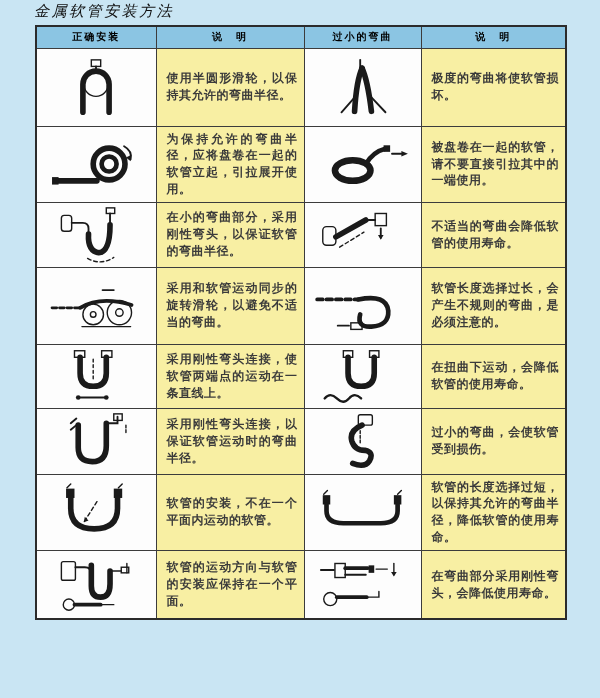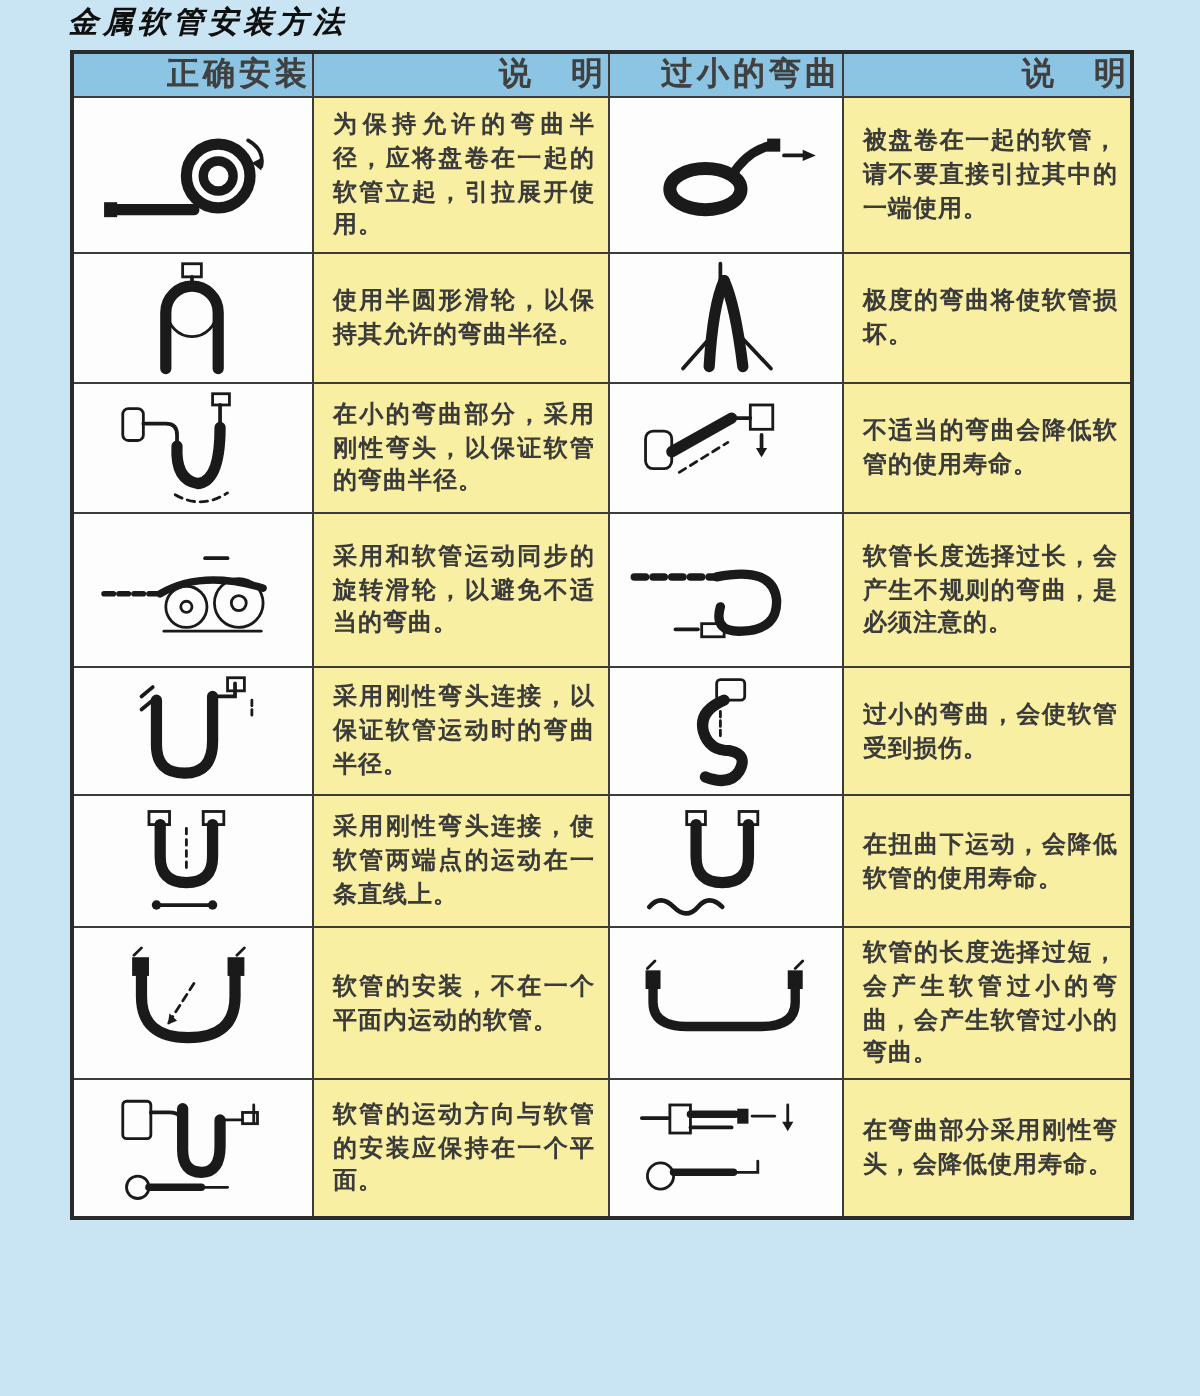--- a/index.html
+++ b/index.html
@@ -5,33 +5,33 @@
   * { margin:0; padding:0; box-sizing:border-box; }
   html,body { width:600px; height:698px; }
   body {
     background: var(--page_bg, #c9e5f3);
     font-family: "DejaVu Sans", sans-serif;
     position: relative;
     overflow: hidden;
   }
   .title {
     position:absolute; left:34px; top:2px;
-    font-size:15px; font-weight:bold; font-style:italic;
+    font-size:15px; font-weight:normal; font-style:italic;
     letter-spacing:2.5px; color:#101010;
   }
   table.hose-table {
     position:absolute; left:35px; top:25px; width:530px;
     border-collapse:collapse; table-layout:fixed;
     border:2px solid #2b2b2b;
   }
   .hose-table th, .hose-table td { border:1px solid var(--grid_line,#3c3c3c); }
   .hose-table th {
     background: var(--header_bg, #8bc5e3);
-    font-size:16px; font-weight:bold; color:#404040;
-    height:22px; letter-spacing:2px; text-align:right;
+    font-size:10px; font-weight:bold; color:#000000;
+    height:22px; letter-spacing:2px; text-align:center;
   }
   td.img-cell {
     background: var(--figure_bg, #fdfdfd);
     text-align:center; vertical-align:middle;
   }
   td.desc-cell {
     background: var(--desc_bg, #f8efa3);
     font-size:12px; font-weight:bold; color:#3b3b3b;
     line-height:1.4; letter-spacing:0.5px;
     padding:4px 6px 4px 10px; text-align:justify; vertical-align:middle;
@@ -66,20 +66,46 @@
         <th>说　明</th>
         <th>过小的弯曲</th>
         <th>说　明</th>
       </tr>
     </thead>
     <tbody>
   <tr>
     <td class="img-cell">
             <svg viewBox="0 0 110 62" xmlns="http://www.w3.org/2000/svg">
     <g fill="none" stroke="#1a1a1a" stroke-linecap="round">
+      <rect x="50" y="2" width="10" height="7" stroke-width="1.5"></rect>
+      <path d="M55 9 v6" stroke-width="2"></path>
+      <circle cx="55" cy="28" r="13" stroke-width="1.5"></circle>
+      <path d="M41 58 V28 a14 14 0 0 1 28 0 V58" stroke-width="6"></path>
+    </g>
+  </svg>
+          </td>
+    <td class="desc-cell">使用半圆形滑轮，以保持其允许的弯曲半径。</td>
+    <td class="img-cell">
+            <svg viewBox="0 0 110 62" xmlns="http://www.w3.org/2000/svg">
+    <g fill="none" stroke="#1a1a1a" stroke-linecap="round">
+      <path d="M52 2 v9" stroke-width="2"></path>
+      <path d="M46 57 Q48 24 54 11" stroke-width="6"></path>
+      <path d="M64 57 Q60 24 54 11" stroke-width="6"></path>
+      <path d="M32 58 L47 41" stroke-width="2"></path>
+      <path d="M79 58 L63 41" stroke-width="2"></path>
+    </g>
+  </svg>
+          </td>
+    <td class="desc-cell">极度的弯曲将使软管损坏。</td>
+  </tr>
+
+  <tr>
+    <td class="img-cell">
+            <svg viewBox="0 0 110 62" xmlns="http://www.w3.org/2000/svg">
+    <g fill="none" stroke="#1a1a1a" stroke-linecap="round">
       <path d="M14 49 H56" stroke-width="6"></path>
       <rect x="8" y="45" width="7" height="8" fill="#1a1a1a" stroke="none"></rect>
       <circle cx="69" cy="31" r="17" stroke-width="6"></circle>
       <circle cx="69" cy="31" r="8" stroke-width="5"></circle>
       <path d="M85 12 q9 5 7 14" stroke-width="2"></path>
       <path d="M93 21 l-1 7 -5 -4 z" fill="#1a1a1a" stroke="none"></path>
     </g>
   </svg>
           </td>
     <td class="desc-cell">为保持允许的弯曲半径，应将盘卷在一起的软管立起，引拉展开使用。</td>
@@ -88,46 +114,20 @@
     <g fill="none" stroke="#1a1a1a" stroke-linecap="round">
       <ellipse cx="44" cy="38" rx="19" ry="11" stroke-width="7"></ellipse>
       <path d="M58 31 Q66 18 78 15" stroke-width="5"></path>
       <rect x="77" y="11" width="7" height="7" fill="#1a1a1a" stroke="none"></rect>
       <path d="M86 20 h10" stroke-width="2"></path>
       <path d="M96 17 l7 3 -7 3 z" fill="#1a1a1a" stroke="none"></path>
     </g>
   </svg>
           </td>
     <td class="desc-cell">被盘卷在一起的软管，请不要直接引拉其中的一端使用。</td>
-  </tr>
-
-  <tr>
-    <td class="img-cell">
-            <svg viewBox="0 0 110 62" xmlns="http://www.w3.org/2000/svg">
-    <g fill="none" stroke="#1a1a1a" stroke-linecap="round">
-      <rect x="50" y="2" width="10" height="7" stroke-width="1.5"></rect>
-      <path d="M55 9 v6" stroke-width="2"></path>
-      <circle cx="55" cy="28" r="13" stroke-width="1.5"></circle>
-      <path d="M41 58 V28 a14 14 0 0 1 28 0 V58" stroke-width="6"></path>
-    </g>
-  </svg>
-          </td>
-    <td class="desc-cell">使用半圆形滑轮，以保持其允许的弯曲半径。</td>
-    <td class="img-cell">
-            <svg viewBox="0 0 110 62" xmlns="http://www.w3.org/2000/svg">
-    <g fill="none" stroke="#1a1a1a" stroke-linecap="round">
-      <path d="M52 2 v9" stroke-width="2"></path>
-      <path d="M46 57 Q48 24 54 11" stroke-width="6"></path>
-      <path d="M64 57 Q60 24 54 11" stroke-width="6"></path>
-      <path d="M32 58 L47 41" stroke-width="2"></path>
-      <path d="M79 58 L63 41" stroke-width="2"></path>
-    </g>
-  </svg>
-          </td>
-    <td class="desc-cell">极度的弯曲将使软管损坏。</td>
   </tr>
 
   <tr>
     <td class="img-cell">
             <svg viewBox="0 0 110 62" xmlns="http://www.w3.org/2000/svg">
     <g fill="none" stroke="#1a1a1a" stroke-linecap="round">
       <rect x="18" y="10" width="11" height="17" rx="3" stroke-width="1.5"></rect>
       <path d="M29 18 h12 q6 0 6 6 v6" stroke-width="2"></path>
       <rect x="66" y="2" width="9" height="6" stroke-width="1.5"></rect>
       <path d="M70 8 v12" stroke-width="2"></path>
@@ -179,45 +179,20 @@
     </g>
   </svg>
           </td>
     <td class="desc-cell">软管长度选择过长，会产生不规则的弯曲，是必须注意的。</td>
   </tr>
 
   <tr>
     <td class="img-cell">
             <svg viewBox="0 0 110 62" xmlns="http://www.w3.org/2000/svg">
     <g fill="none" stroke="#1a1a1a" stroke-linecap="round">
-      <path d="M36 14 V38 Q36 53 51 53 Q66 53 66 36 V12" stroke-width="6"></path>
-      <path d="M66 12 h12 v-7" stroke-width="2"></path>
-      <rect x="74" y="2" width="9" height="7" stroke-width="1.5"></rect>
-      <path d="M28 12 l6 -5 M28 19 l6 -5" stroke-width="2"></path>
-      <path d="M87 14 v10" stroke-width="1.5" stroke-dasharray="3 2"></path>
-    </g>
-  </svg>
-          </td>
-    <td class="desc-cell">采用刚性弯头连接，以保证软管运动时的弯曲半径。</td>
-    <td class="img-cell">
-            <svg viewBox="0 0 110 62" xmlns="http://www.w3.org/2000/svg">
-    <g fill="none" stroke="#1a1a1a" stroke-linecap="round">
-      <rect x="50" y="3" width="15" height="11" rx="2" stroke-width="1.5"></rect>
-      <path d="M54 14 Q40 20 43 31 Q46 41 57 41 Q67 43 62 52 Q57 60 44 55" stroke-width="6"></path>
-      <path d="M52 20 v14" stroke-width="1.5" stroke-dasharray="3 2"></path>
-    </g>
-  </svg>
-          </td>
-    <td class="desc-cell">过小的弯曲，会使软管受到损伤。</td>
-  </tr>
-
-  <tr>
-    <td class="img-cell">
-            <svg viewBox="0 0 110 62" xmlns="http://www.w3.org/2000/svg">
-    <g fill="none" stroke="#1a1a1a" stroke-linecap="round">
       <rect x="32" y="4" width="11" height="7" stroke-width="1.5"></rect>
       <rect x="61" y="4" width="11" height="7" stroke-width="1.5"></rect>
       <path d="M38 11 V28 Q38 42 52 42 Q66 42 66 28 V11" stroke-width="6"></path>
       <path d="M52 13 V36" stroke-width="1.5" stroke-dasharray="3 3"></path>
       <circle cx="36" cy="54" r="2.5" fill="#1a1a1a" stroke="none"></circle>
       <circle cx="66" cy="54" r="2.5" fill="#1a1a1a" stroke="none"></circle>
       <path d="M36 54 H66" stroke-width="2"></path>
     </g>
   </svg>
           </td>
@@ -228,20 +203,45 @@
       <rect x="34" y="4" width="10" height="7" stroke-width="1.5"></rect>
       <rect x="62" y="4" width="10" height="7" stroke-width="1.5"></rect>
       <path d="M39 11 V28 Q39 42 53 42 Q67 42 67 28 V11" stroke-width="6"></path>
       <path d="M14 55 q6 -7 13 0 t13 0 t13 0" stroke-width="2.5"></path>
     </g>
   </svg>
           </td>
     <td class="desc-cell">在扭曲下运动，会降低软管的使用寿命。</td>
   </tr>
 
+  <tr>
+    <td class="img-cell">
+            <svg viewBox="0 0 110 62" xmlns="http://www.w3.org/2000/svg">
+    <g fill="none" stroke="#1a1a1a" stroke-linecap="round">
+      <path d="M36 14 V38 Q36 53 51 53 Q66 53 66 36 V12" stroke-width="6"></path>
+      <path d="M66 12 h12 v-7" stroke-width="2"></path>
+      <rect x="74" y="2" width="9" height="7" stroke-width="1.5"></rect>
+      <path d="M28 12 l6 -5 M28 19 l6 -5" stroke-width="2"></path>
+      <path d="M87 14 v10" stroke-width="1.5" stroke-dasharray="3 2"></path>
+    </g>
+  </svg>
+          </td>
+    <td class="desc-cell">采用刚性弯头连接，以保证软管运动时的弯曲半径。</td>
+    <td class="img-cell">
+            <svg viewBox="0 0 110 62" xmlns="http://www.w3.org/2000/svg">
+    <g fill="none" stroke="#1a1a1a" stroke-linecap="round">
+      <rect x="50" y="3" width="15" height="11" rx="2" stroke-width="1.5"></rect>
+      <path d="M54 14 Q40 20 43 31 Q46 41 57 41 Q67 43 62 52 Q57 60 44 55" stroke-width="6"></path>
+      <path d="M52 20 v14" stroke-width="1.5" stroke-dasharray="3 2"></path>
+    </g>
+  </svg>
+          </td>
+    <td class="desc-cell">过小的弯曲，会使软管受到损伤。</td>
+  </tr>
+
 
   <tr>
     <td class="img-cell">
             <svg viewBox="0 0 110 62" xmlns="http://www.w3.org/2000/svg">
     <g fill="none" stroke="#1a1a1a" stroke-linecap="round">
       <rect x="23" y="6" width="9" height="10" fill="#1a1a1a" stroke="none"></rect>
       <rect x="74" y="6" width="9" height="10" fill="#1a1a1a" stroke="none"></rect>
       <path d="M24 5 l4 -4 M79 5 l4 -4" stroke-width="1.5"></path>
       <path d="M28 16 V27 Q28 49 53 49 Q78 49 78 27 V16" stroke-width="6"></path>
       <path d="M56 20 L42 42" stroke-width="1.5" stroke-dasharray="4 3"></path>
@@ -253,21 +253,21 @@
     <td class="img-cell">
             <svg viewBox="0 0 110 62" xmlns="http://www.w3.org/2000/svg">
     <g fill="none" stroke="#1a1a1a" stroke-linecap="round">
       <rect x="12" y="13" width="8" height="10" fill="#1a1a1a" stroke="none"></rect>
       <rect x="88" y="13" width="8" height="10" fill="#1a1a1a" stroke="none"></rect>
       <path d="M13 12 l4 -4 M92 12 l4 -4" stroke-width="1.5"></path>
       <path d="M16 23 v7 Q16 43 34 43 H74 Q92 43 92 30 V23" stroke-width="5"></path>
     </g>
   </svg>
           </td>
-    <td class="desc-cell">软管的长度选择过短，会产生软管过小的弯曲，会产生软管过小的弯曲。</td>
+    <td class="desc-cell">软管的长度选择过短，以保持其允许的弯曲半径，降低软管的使用寿命。</td>
   </tr>
 
   <tr>
     <td class="img-cell">
             <svg viewBox="0 0 110 62" xmlns="http://www.w3.org/2000/svg">
     <g fill="none" stroke="#1a1a1a" stroke-linecap="round">
       <rect x="18" y="6" width="15" height="20" rx="2" stroke-width="1.5"></rect>
       <path d="M33 12 h10 q7 0 7 7 v4" stroke-width="2"></path>
       <path d="M50 10 V32 Q50 44 60 44 Q70 44 70 30 V16" stroke-width="6"></path>
       <path d="M70 16 h12 M88 8 v10" stroke-width="1.5"></path>

